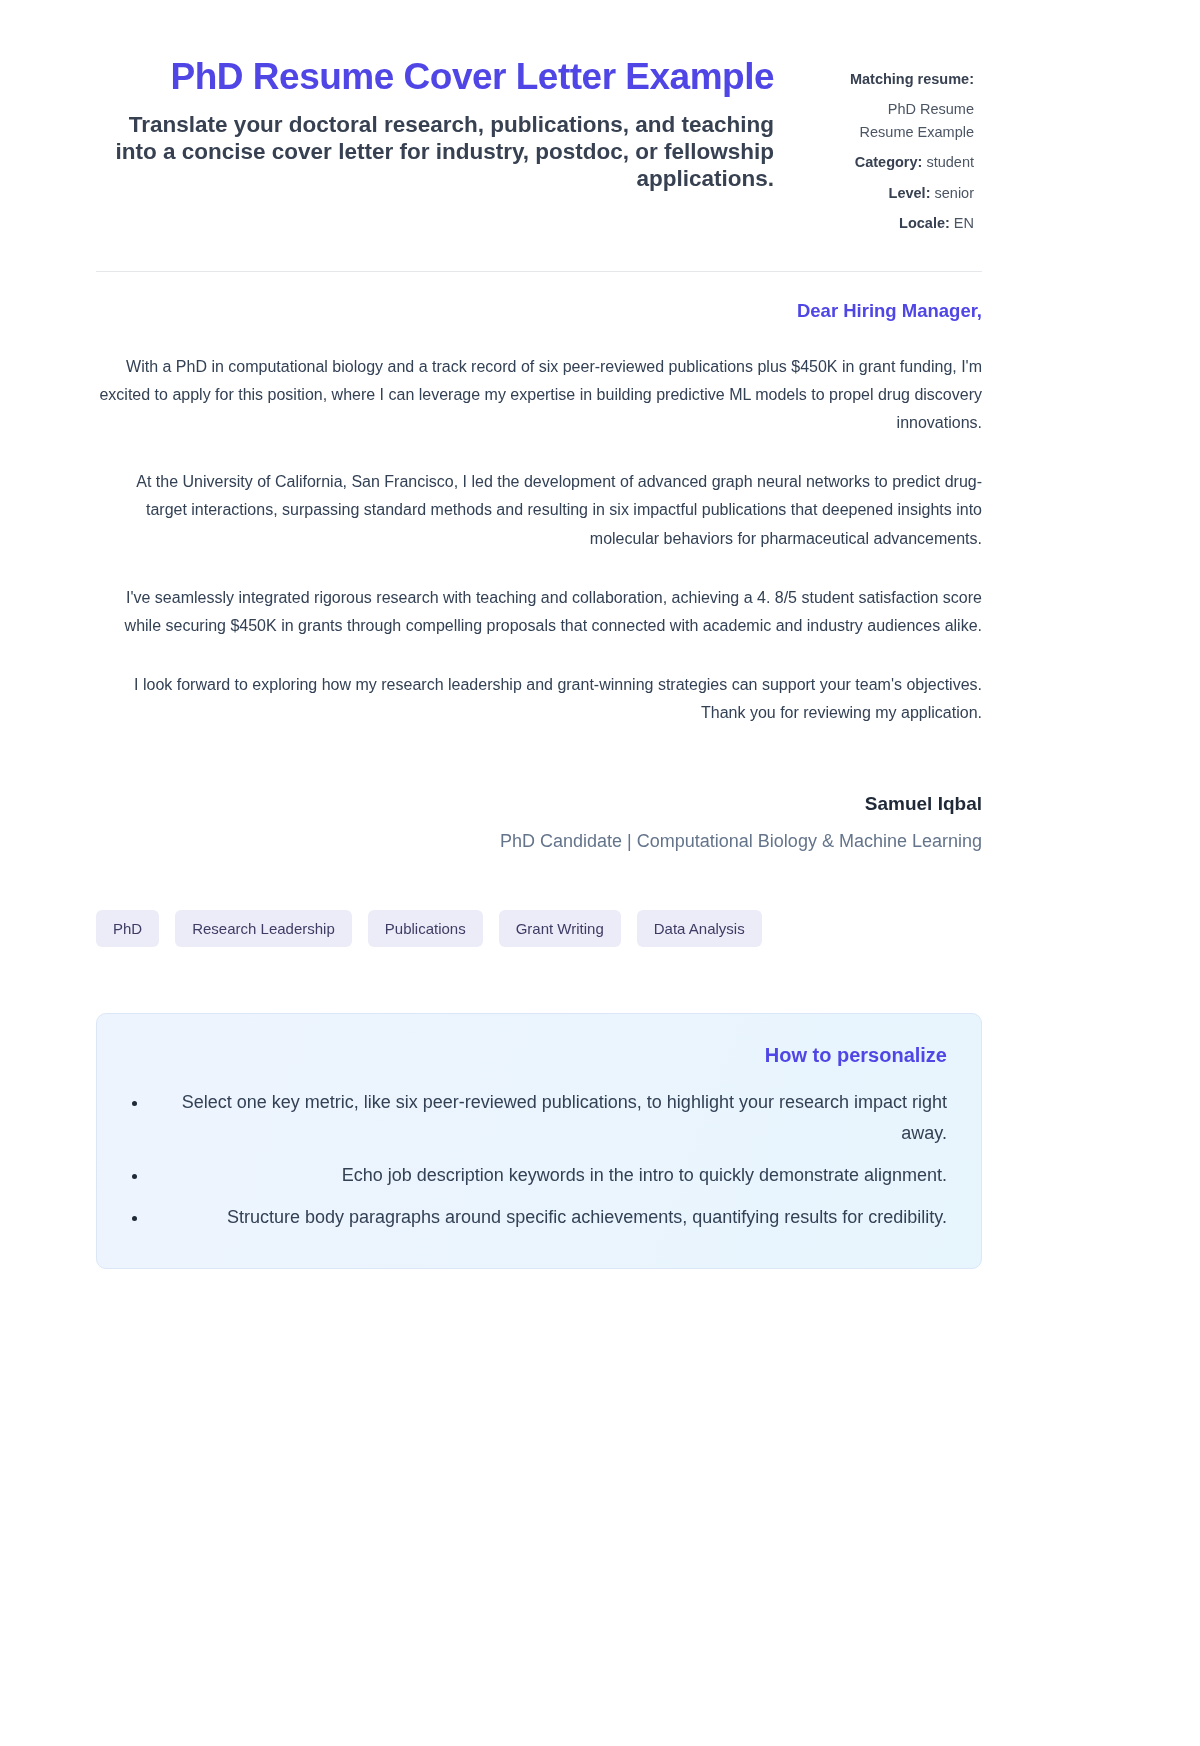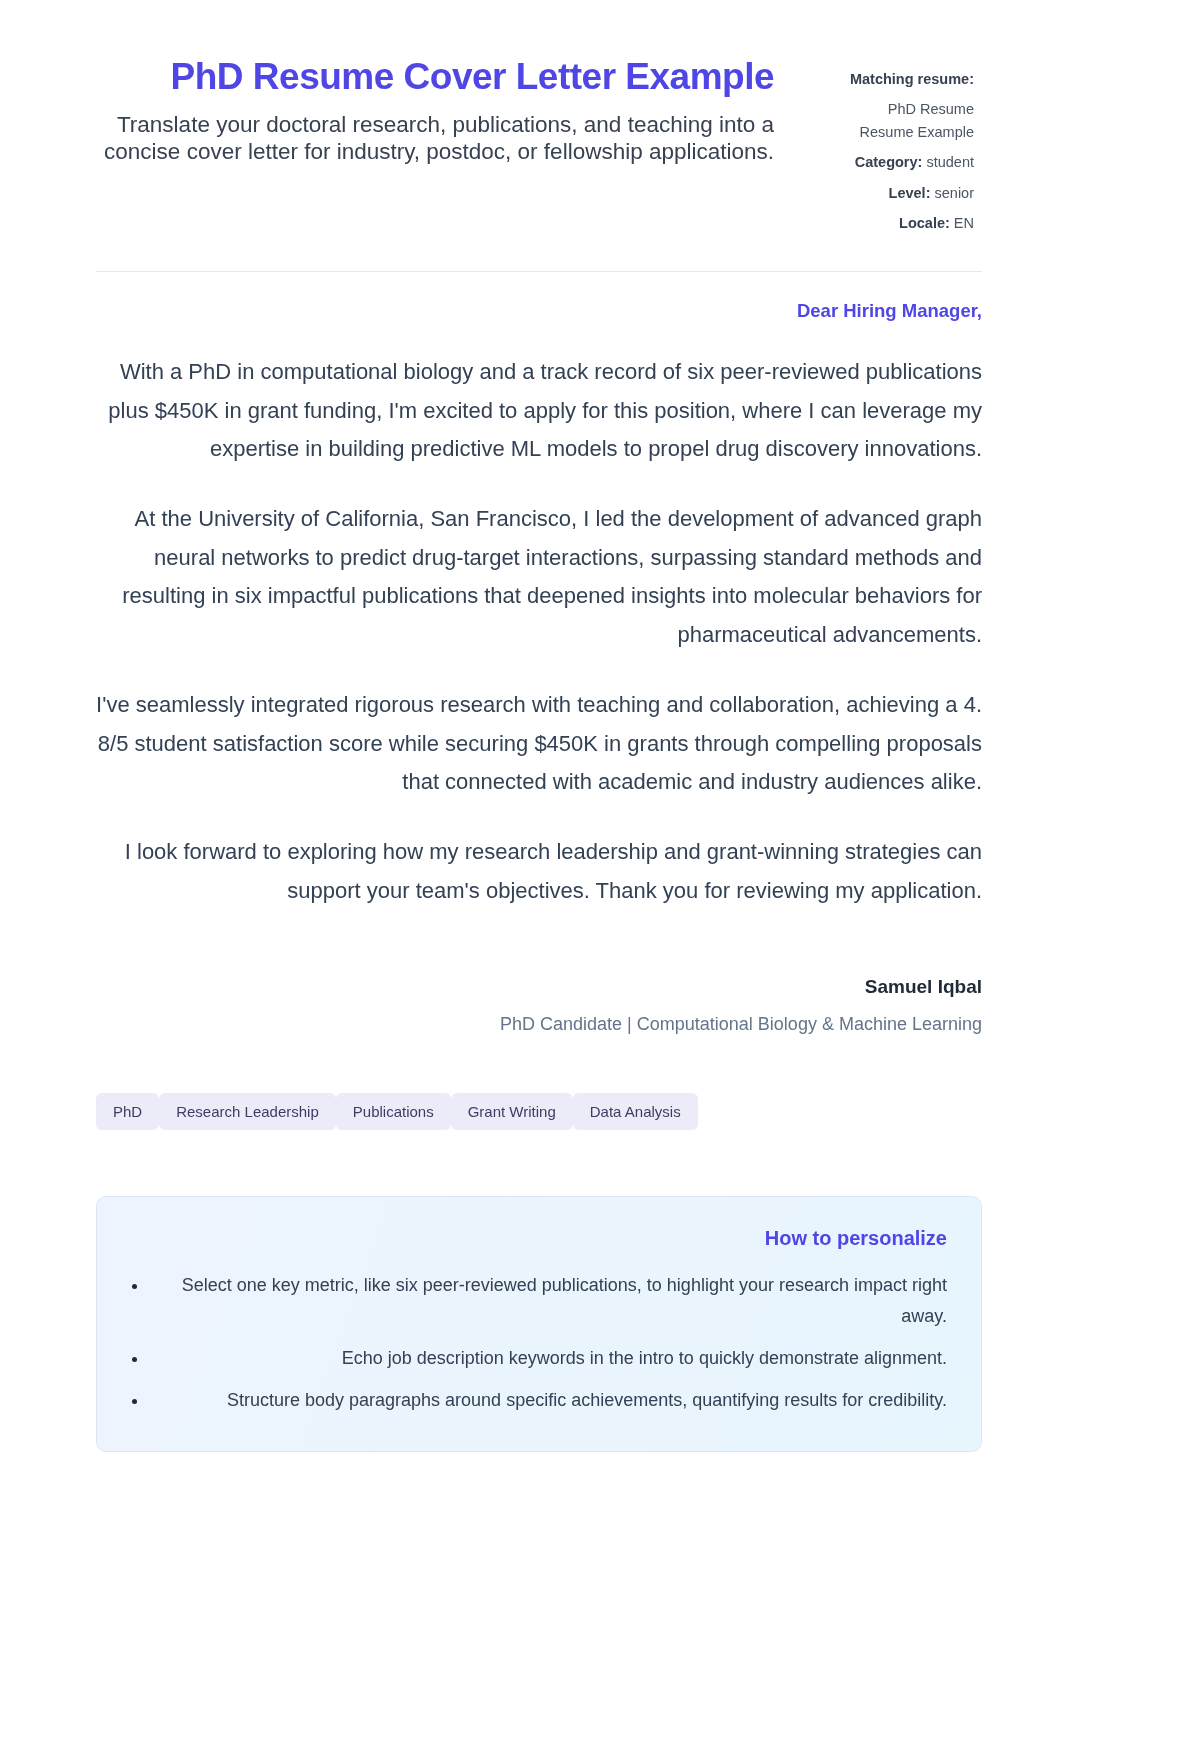--- a/index.html
+++ b/index.html
@@ -25,21 +25,21 @@
     font-size: 37px;
     line-height: 1.15;
     font-weight: bold;
     letter-spacing: -0.5px;
     color: #4f46e5;
   }
   .page-subtitle {
     margin: 12px 0 0 0;
     font-size: 22.5px;
     line-height: 1.22;
-    font-weight: normal;
+    font-weight: bold;
     color: #374151;
     max-width: 680px;
   }
   .meta {
     flex: 0 0 180px;
     width: 180px;
     text-align: right;
     font-size: 14.5px;
     line-height: 1.55;
     color: #4b5563;
@@ -57,41 +57,42 @@
 
   
   .salutation {
     margin: 28px 0 0 0;
     font-size: 18.5px;
     font-weight: bold;
     color: #4f46e5;
   }
   .para {
     margin: 31px 0 0 0;
-    font-size: 22px;
+    font-size: 16px;
     line-height: 1.76;
     color: #334155;
   }
   .sig-name {
     margin: 66px 0 0 0;
     font-size: 19px;
     font-weight: bold;
     color: #1f2937;
   }
   .sig-title {
     margin: 16px 0 0 0;
     font-size: 18px;
     color: #64748b;
   }
 
   
   .tags {
     margin-top: 58px;
     display: flex;
     flex-wrap: wrap;
+    gap: 16px;
   }
   .tag {
     display: inline-block;
     background: #ececf9;
     color: #3f3c64;
     font-size: 15px;
     padding: 10px 17px;
     border-radius: 6px;
     white-space: nowrap;
   }

